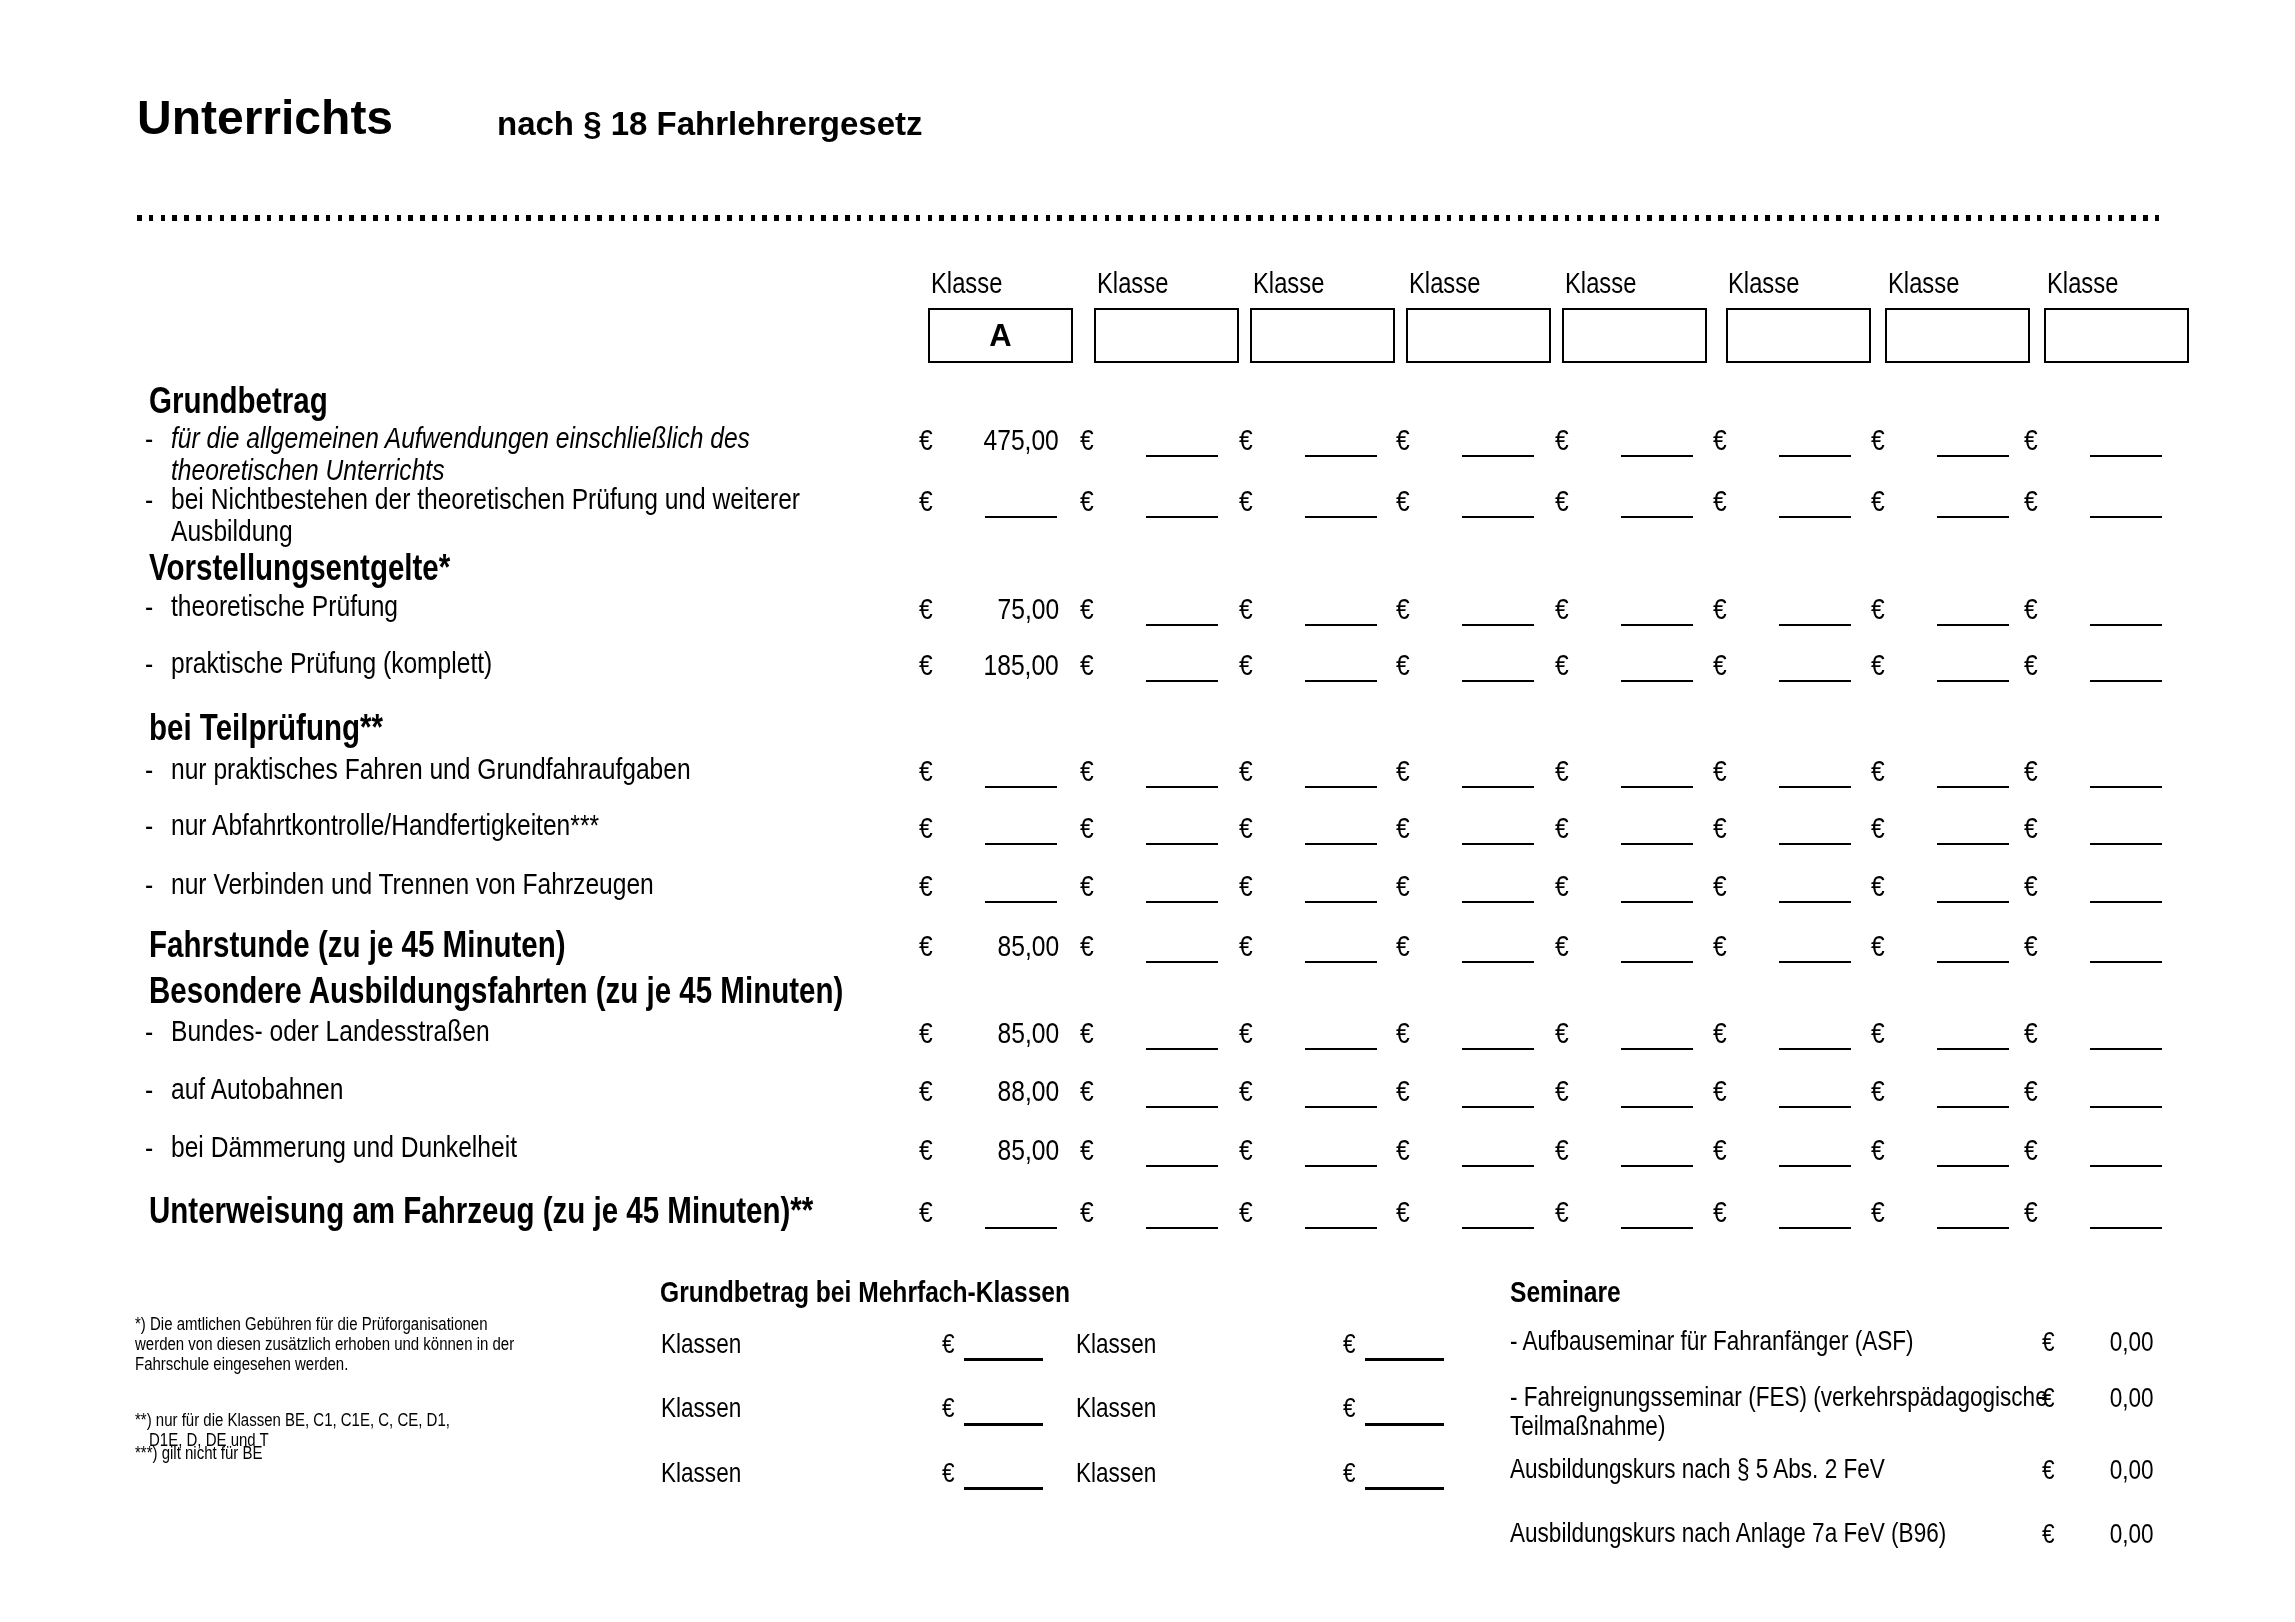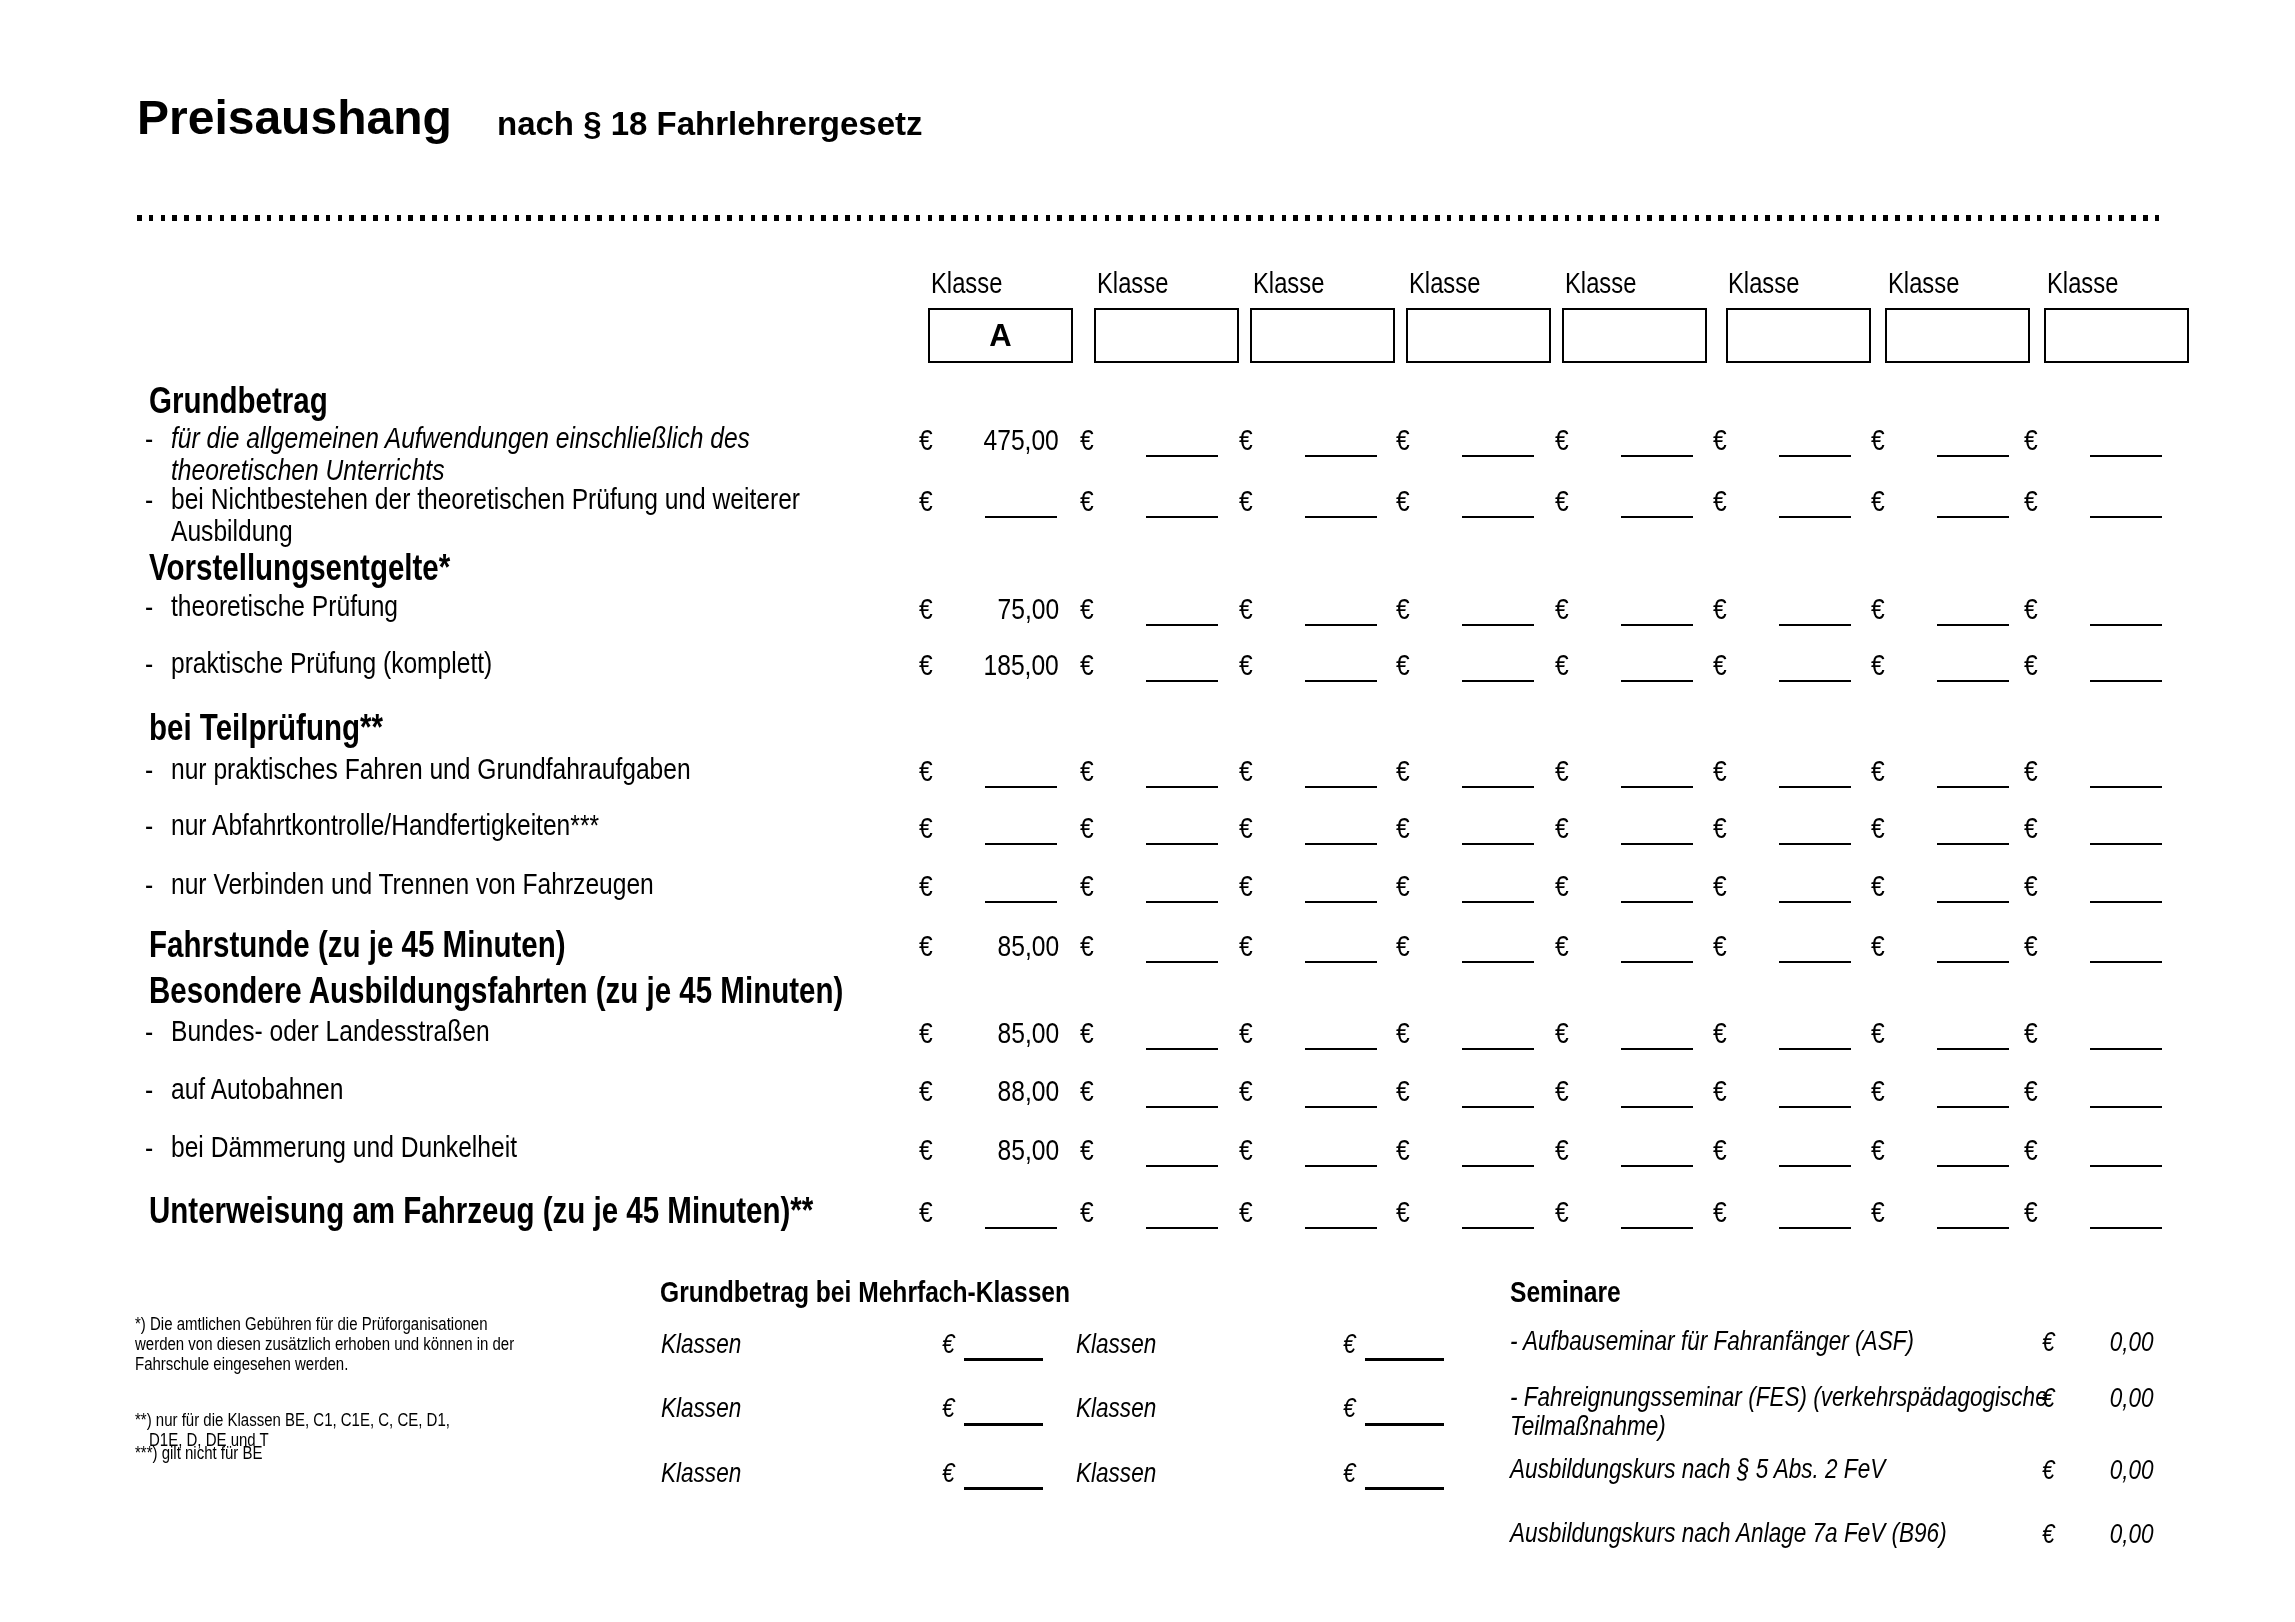--- a/index.html
+++ b/index.html
@@ -14,40 +14,40 @@
   
   .cx  { display: inline-block; transform: scaleX(.82); transform-origin: 0 50%; white-space: nowrap; }
   .cxr { display: inline-block; transform: scaleX(.82); transform-origin: 100% 50%; white-space: nowrap; }
   .t-title { font-size: 48px; font-weight: bold; }
   .t-sub   { font-size: 33px; font-weight: bold; }
   .t-h1    { font-size: 36px; font-weight: bold; text-align: right; }
   .t-body  { font-size: 30px; }
   .t-klasse{ font-size: 29px; }
   .t-boxa  { font-size: 31px; font-weight: bold; }
   .t-h2    { font-size: 30px; font-weight: bold; }
-  .t-sem   { font-size: 27.5px; font-style: italic; }
+  .t-sem   { font-size: 27.5px; }
   .t-foot  { font-size: 18.3px; line-height: 20px; }
   .dotline {
     height: 5.9px;
     background: repeating-linear-gradient(90deg, #000 0 4.6px, transparent 4.6px 11.8px);
   }
   .kbox { border: 2.6px solid #000; background: #fff; display: flex; align-items: center; justify-content: center; }
   .line2 { margin-top: 0.7px; }
   .cell { width: 157px; height: 38px; }
   .cell .euro { position: absolute; left: 0; top: 0; }
   .cell .val  { position: absolute; right: 17px; top: 0; width: 111px; text-align: right; }
   .cell .blank{ position: absolute; right: 19px; top: 3.9px; width: 72px; height: 30px; border-bottom: 2.6px solid #000; }
   .fillline { background: #000; height: 2.6px; }
 </style>
 </head>
 <body>
 
 <div id="page">
   <div class="abs t-title" style="left:137px; top:90px;">
-    <span>Preisaushang</span>
+    <span>Unterrichts</span>
   </div>
   <div class="abs t-sub" style="left:497px; top:105px;">
     <span>nach § 18 Fahrlehrergesetz</span>
   </div>
   <div class="abs dotline" style="left:137px; top:215px; width:2024px;"></div>
 
   <div id="class-header">
       <div class="abs t-klasse" style="left: 931px; top: 267px;"><span class="cx">Klasse</span></div>
       <div class="abs kbox" style="left: 928px; top: 308px; width: 145px; height: 55px;">
         <span class="t-boxa">A</span>

